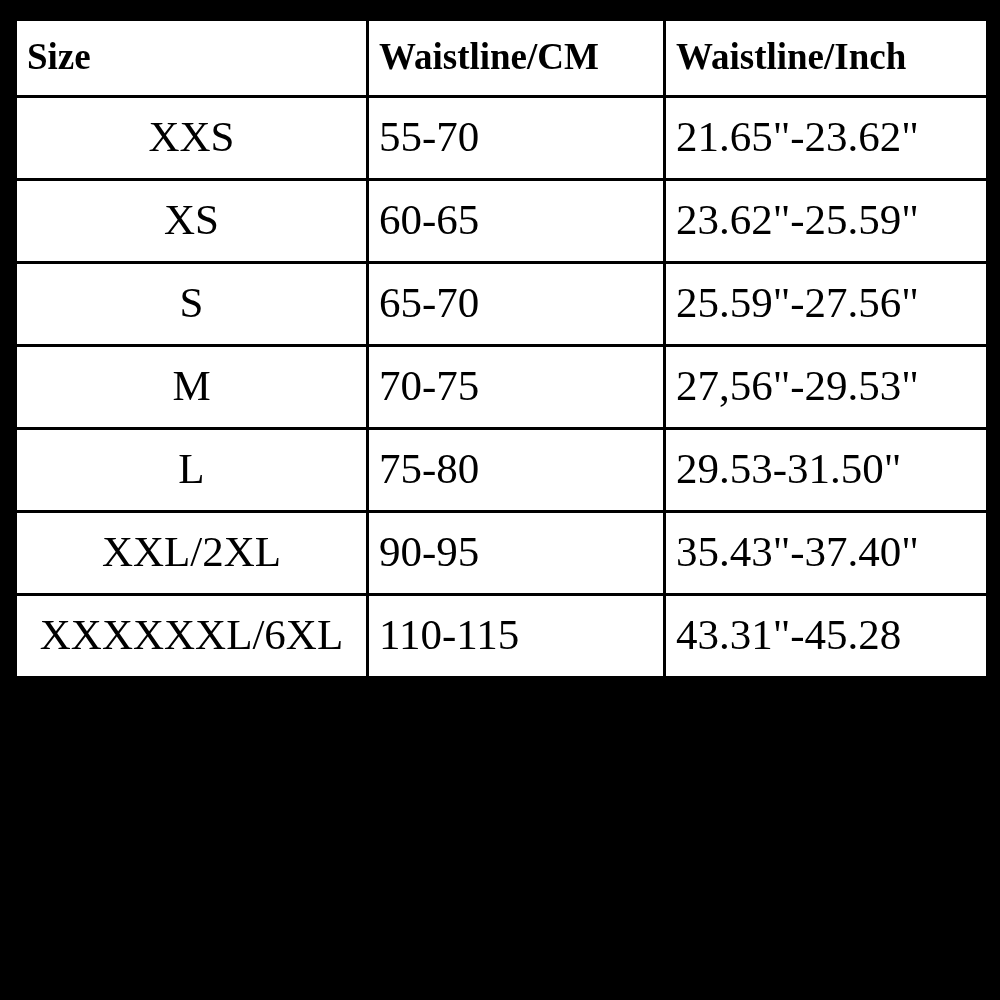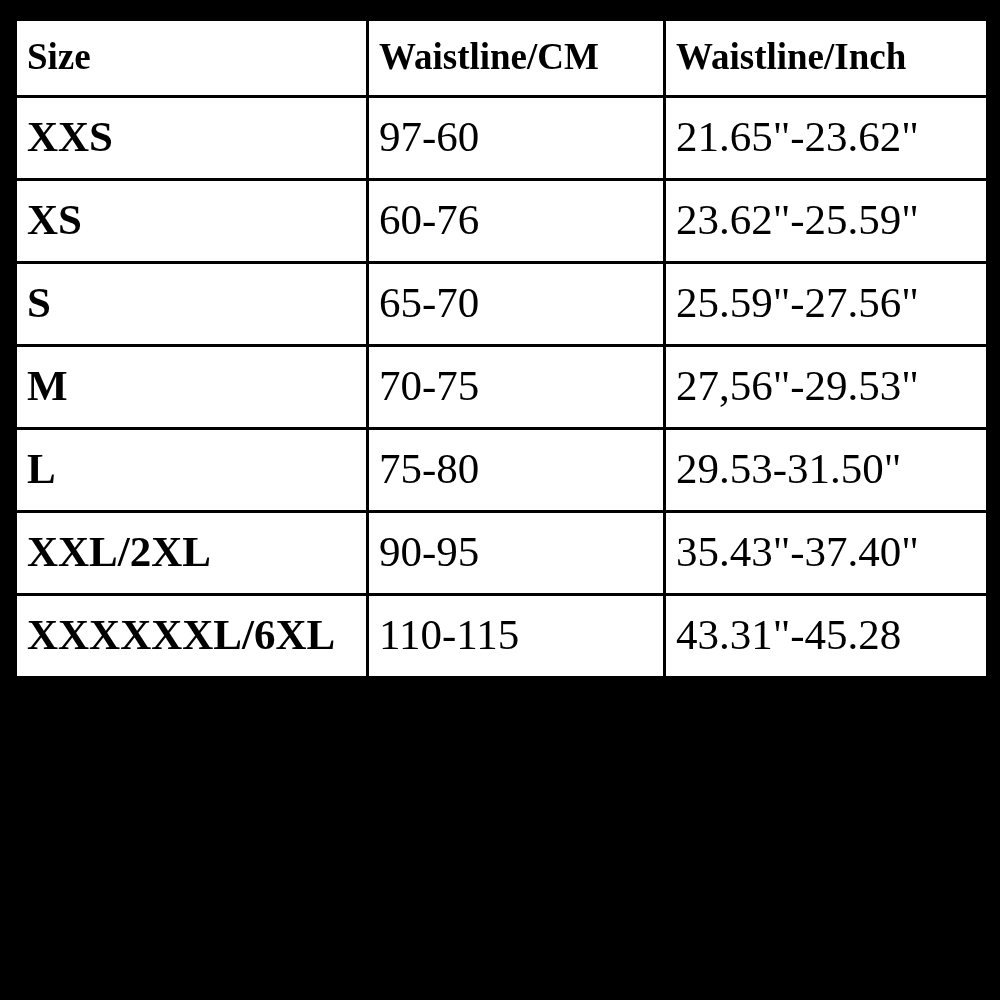--- a/index.html
+++ b/index.html
@@ -47,21 +47,22 @@
     height: 66px;
     line-height: 1.0;
   }
   table.size-chart tbody td {
     font-size: 43px;
     height: 72px;
     line-height: 1.0;
     font-weight: normal;
   }
   table.size-chart tbody td.size-cell {
-    font-weight: bold;
+    font-weight: normal;
+    text-align: center;
   }
   
   .page { position: relative; }
 </style>
 </head>
 <body>
 
 <div class="page">
   <table class="size-chart">
     <colgroup>
@@ -72,26 +73,26 @@
     <thead>
       <tr>
         <th>Size</th>
         <th>Waistline/CM</th>
         <th>Waistline/Inch</th>
       </tr>
     </thead>
     <tbody>
       <tr>
         <td class="size-cell">XXS</td>
-        <td>97-60</td>
+        <td>55-70</td>
         <td>21.65"-23.62"</td>
       </tr>
       <tr>
         <td class="size-cell">XS</td>
-        <td>60-76</td>
+        <td>60-65</td>
         <td>23.62"-25.59"</td>
       </tr>
       <tr>
         <td class="size-cell">S</td>
         <td>65-70</td>
         <td>25.59"-27.56"</td>
       </tr>
       <tr>
         <td class="size-cell">M</td>
         <td>70-75</td>

